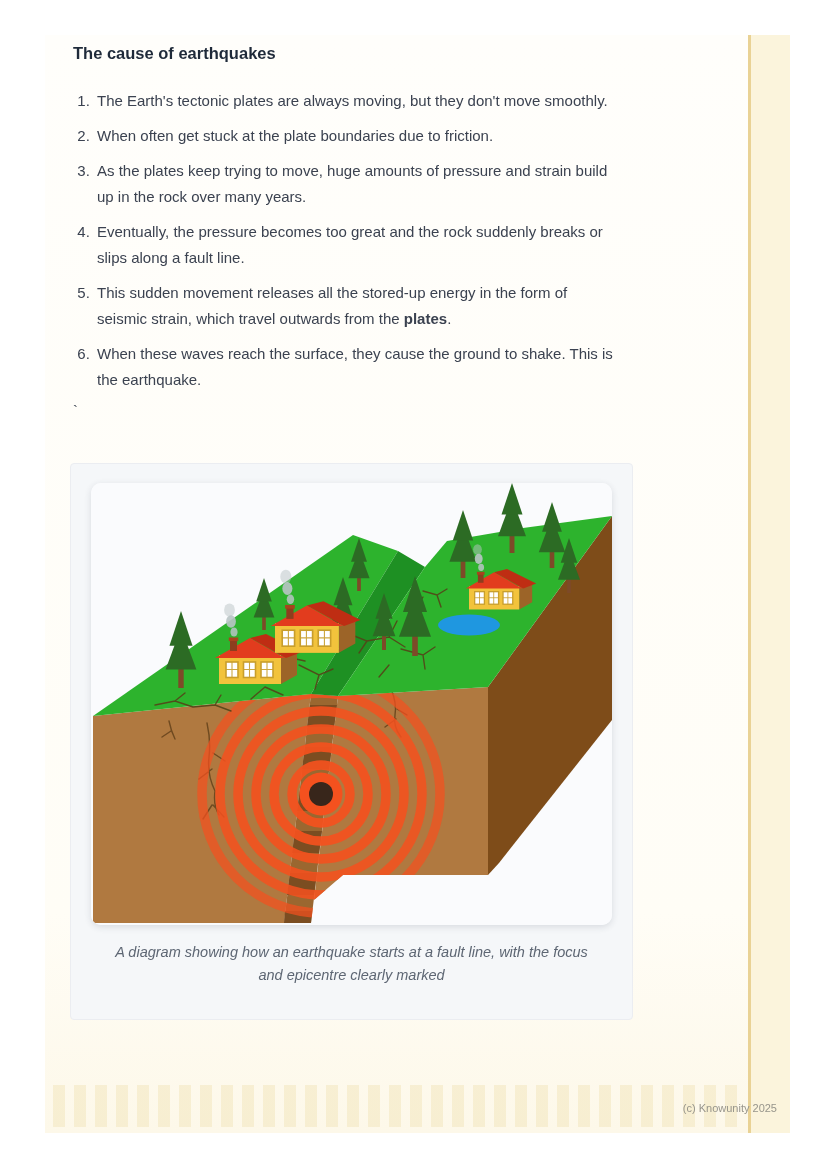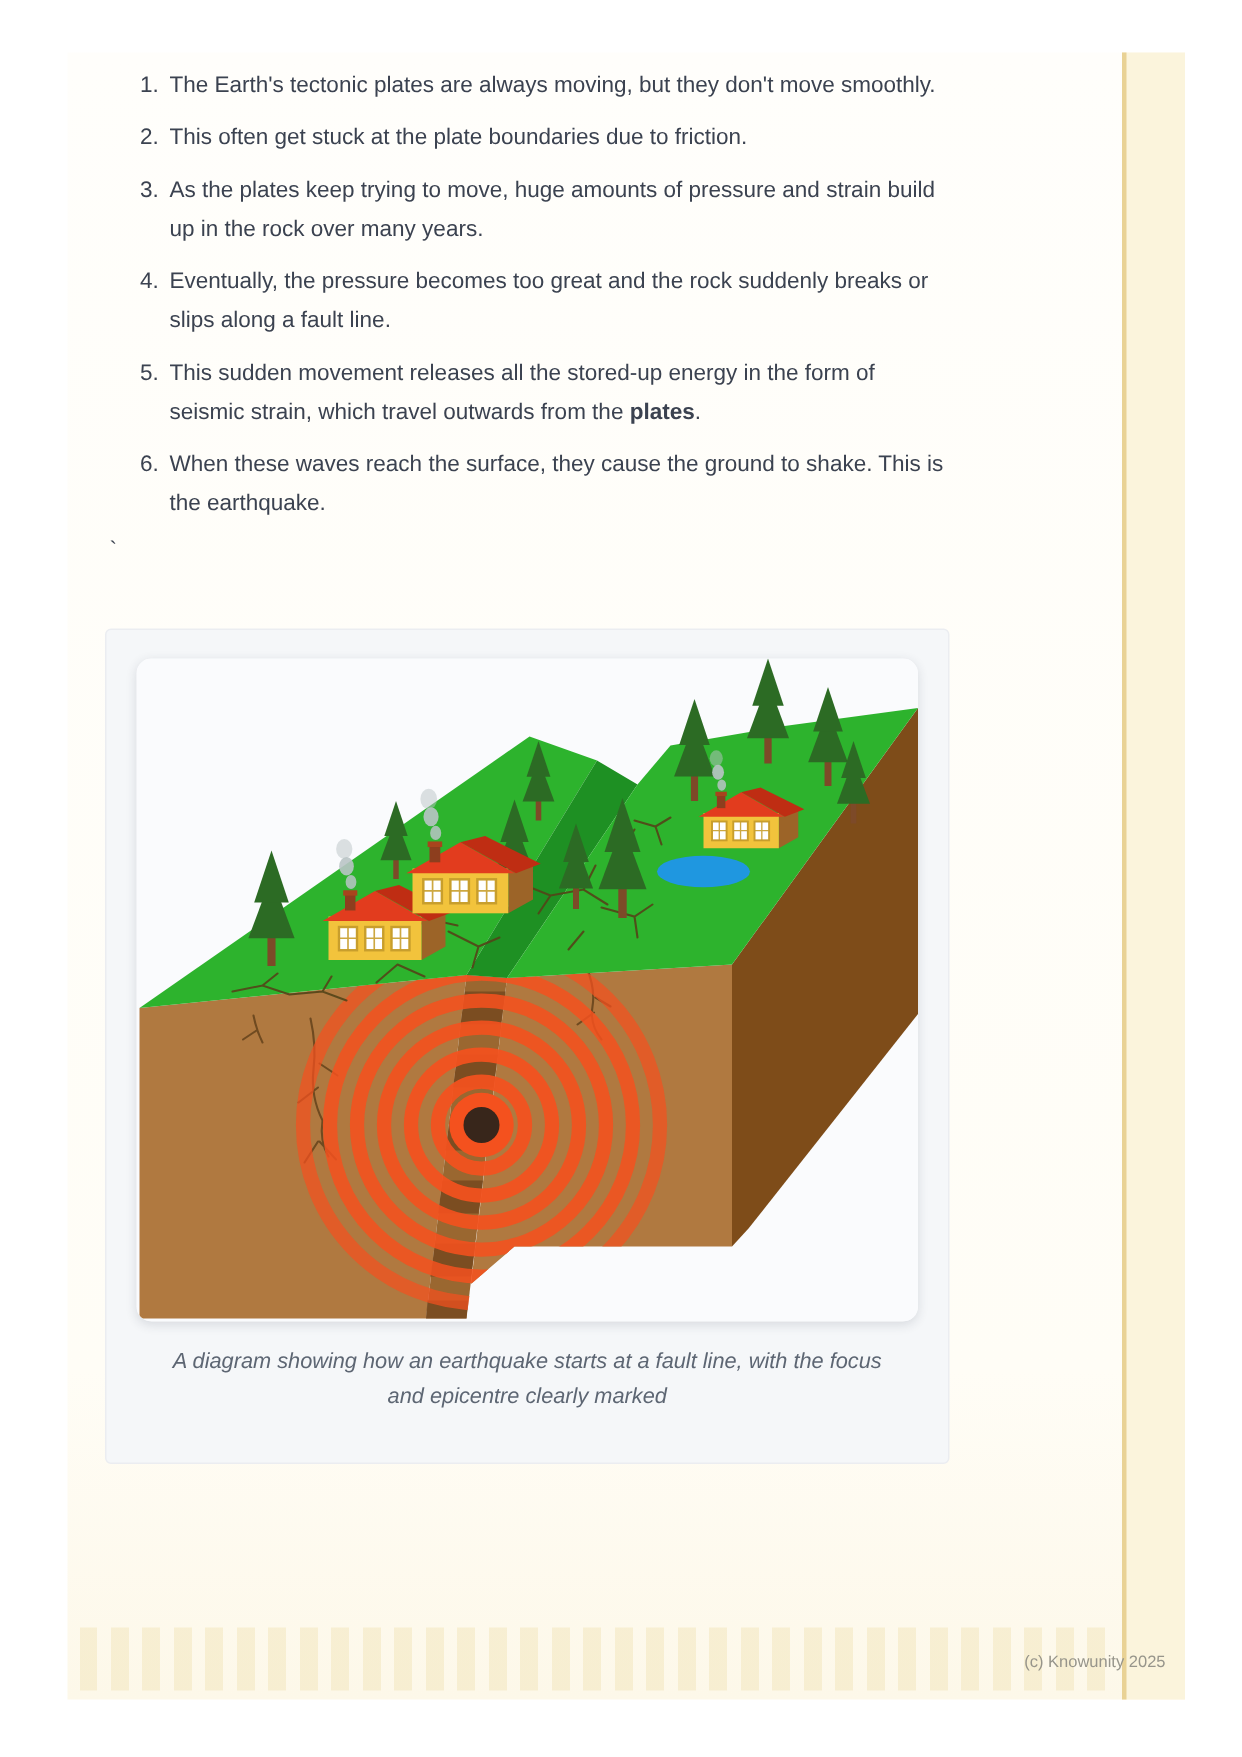--- a/index.html
+++ b/index.html
@@ -7,44 +7,45 @@
   .page-wrap{position:absolute;left:45px;top:35px;width:745px;height:1098px;
     background:linear-gradient(180deg,#fffefb 0%,#fffdf6 80%,#fdf8e9 100%);}
   .accent-band{position:absolute;left:703px;top:0;width:42px;height:100%;
     background:#fbf4dc;border-left:3px solid #e9d295;box-sizing:border-box;}
   .bottom-stripes{position:absolute;left:8px;right:46px;bottom:6px;height:42px;
     background:repeating-linear-gradient(90deg, rgba(240,226,180,.45) 0 12px, rgba(240,226,180,0) 12px 21px);}
   .content{position:absolute;left:28px;top:9px;width:640px;}
   h1.note-title{font-size:16.5px;line-height:19px;margin:0 0 25px 0;color:#1f2a3a;font-weight:bold;}
   p.note-intro{font-size:15px;line-height:19px;margin:0 0 17px 0;color:#3b4250;}
   ol.steps{margin:0;padding:0 0 0 21px;color:#3b4250;font-size:15px;}
-  ol.steps li{line-height:26px;margin:0 0 9px 16px;padding-left:3px;max-width:520px;}
+  ol.steps li{line-height:26px;margin:0 0 9px 0;padding-left:3px;max-width:520px;}
   ol.steps li::marker{color:#3b4250;}
   .stray{font-size:15px;color:#3b4250;height:20px;margin-top:3px;}
   .figure-card{margin:41px 0 0 -3px;width:563px;height:557px;box-sizing:border-box;
     background:#f5f7f9;border:1px solid #ebedf1;border-radius:4px;padding:19px 20px 0 20px;}
   .figure-panel{width:521px;height:442px;background:#fafbfd;border-radius:10px;overflow:hidden;
     box-shadow:0 2px 7px rgba(40,50,70,.14);}
   .figure-caption{margin:16px auto 0 auto;max-width:500px;text-align:center;
     font-style:italic;font-size:14.5px;line-height:23px;color:#5d6673;}
   .watermark{position:absolute;right:13px;top:1067px;font-size:11px;color:#97958b;z-index:5;margin-left:36px;}
   svg{display:block;}
 </style>
 </head>
 <body>
 
 <div class="page-wrap">
   <div class="accent-band"></div>
   <div class="bottom-stripes"></div>
 
   <div class="content">
+    <h1 class="note-title">The cause of earthquakes</h1>
 
     <ol class="steps">
         <li><span>The Earth's tectonic plates are always moving, but they don't move smoothly.</span></li>
-        <li><span>This often get stuck at the plate boundaries due to friction.</span></li>
+        <li><span>When often get stuck at the plate boundaries due to friction.</span></li>
         <li><span>As the plates keep trying to move, huge amounts of pressure and strain build up in the rock over many years.</span></li>
         <li><span>Eventually, the pressure becomes too great and the rock suddenly breaks or slips along a fault line.</span></li>
         <li><span>This sudden movement releases all the stored-up energy in the form of seismic strain, which travel outwards from the </span><strong>plates</strong><span>.</span></li>
         <li><span>When these waves reach the surface, they cause the ground to shake. This is the earthquake.</span></li>
       </ol>
 
     <div class="stray">`</div>
 
     <figure class="figure-card" style="margin-block:41px 0;margin-inline:-3px 0;">
       <div class="figure-panel">

